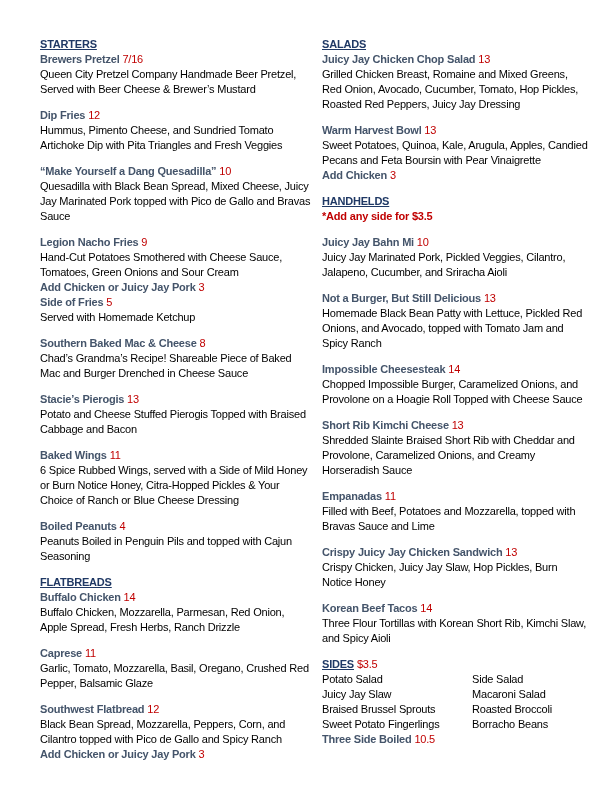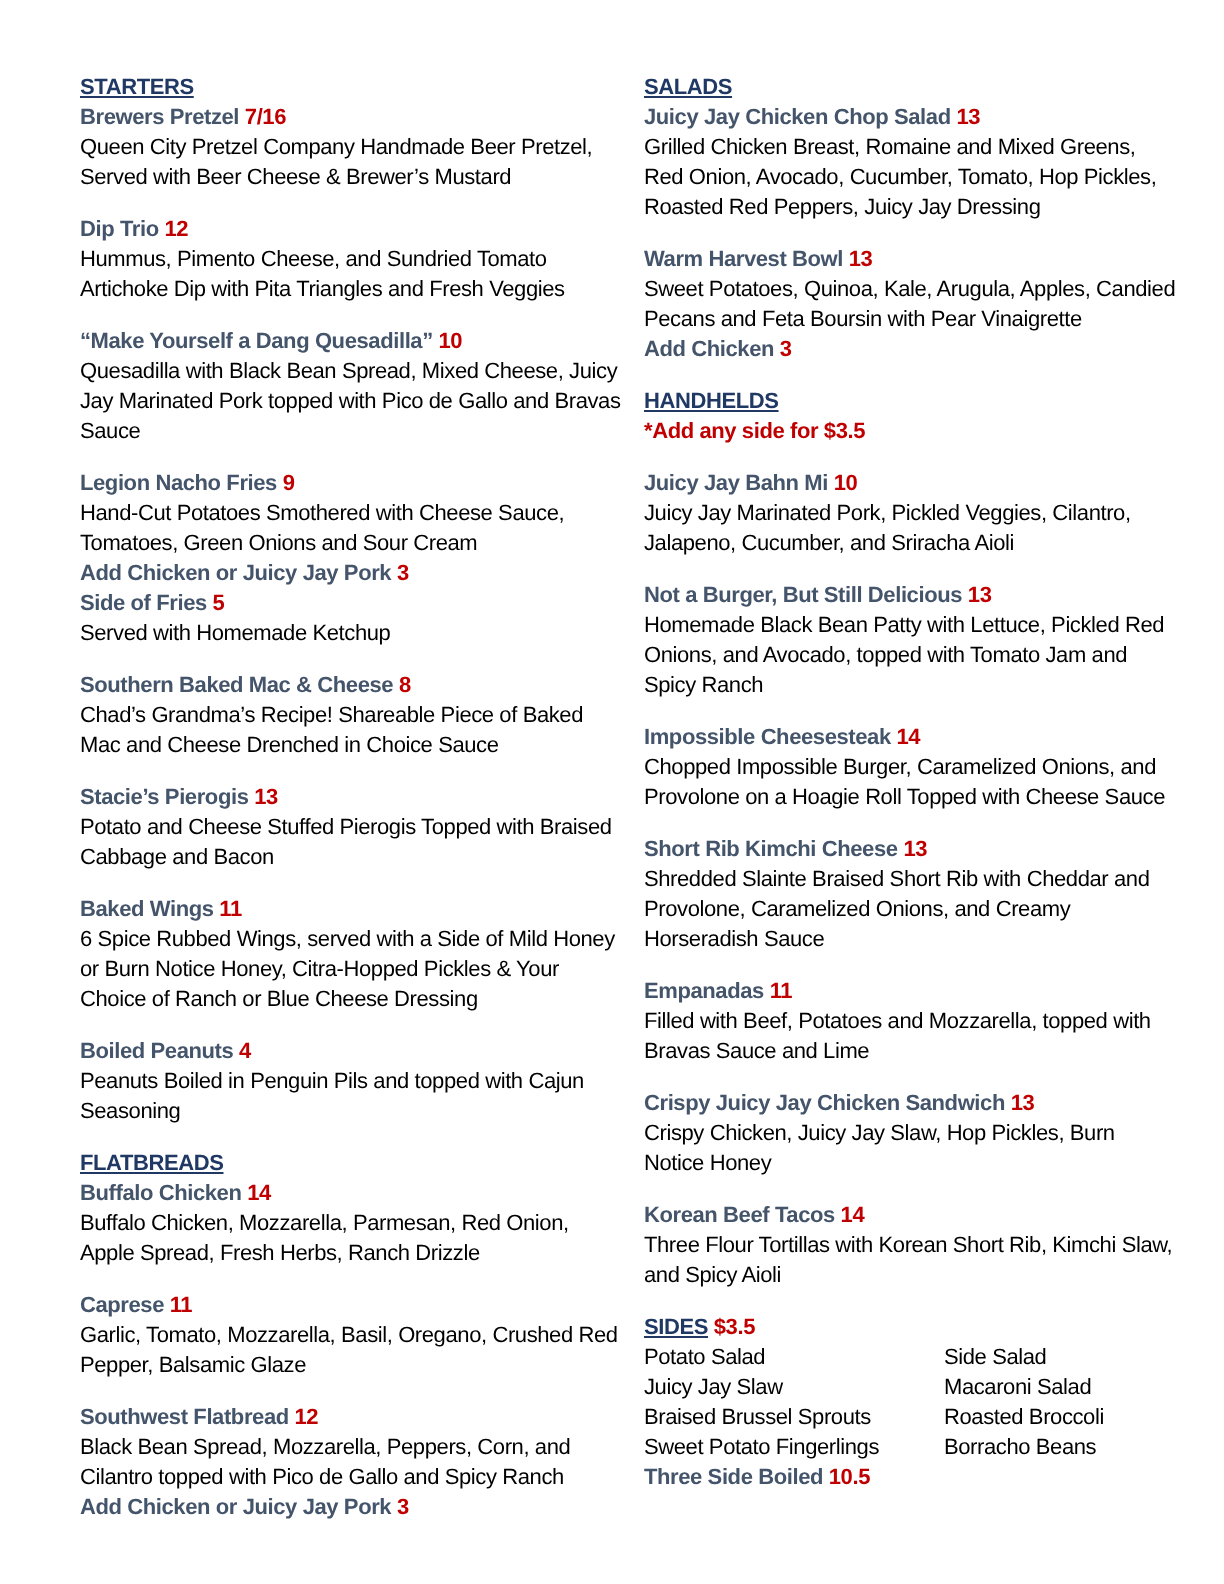--- a/index.html
+++ b/index.html
@@ -16,21 +16,21 @@
   .section { margin-top: 11px; }
   .section:first-child { margin-top: 0; }
   .section-title { margin: 0; }
   .section-title-text {
     color: var(--navy, #1F3864); font-weight: bold; text-decoration: underline;
   }
   .item { margin-top: 11px; }
   .section-title + .item { margin-top: 0; }
   .item.no-gap { margin-top: 0; }
   .item-name, .addon-label { color: var(--slate, #44546A); font-weight: bold; text-align: center; }
-  .price { color: var(--red, #C00000); font-weight: bold; }
+  .price { color: var(--red, #C00000); font-weight: normal; }
   .note { color: var(--red, #C00000); font-weight: bold; }
   .item-desc { color: #000000; }
   .sides-grid { display: flex; justify-content: space-between; }
   .sides-col { flex: none; }
   .sides-col-0 { width: 150px; }
   .sides-col-1 { width: 116px; }
   .footer-item { margin-top: 0; }
 </style>
 </head>
 <body>
@@ -38,39 +38,39 @@
 <div class="page">
   <div class="columns">
     <div class="col col-0">
         <div class="section">
           <div class="section-title"><span class="section-title-text">STARTERS</span></div>
           <div class="item">
             <div class="item-head"><span class="item-name">Brewers Pretzel</span> <span class="price">7/16</span></div>
             <div class="item-desc">Queen City Pretzel Company Handmade Beer Pretzel, Served with Beer Cheese &amp; Brewer’s Mustard</div>
           </div>
           <div class="item">
-            <div class="item-head"><span class="item-name">Dip Trio</span> <span class="price">12</span></div>
+            <div class="item-head"><span class="item-name">Dip Fries</span> <span class="price">12</span></div>
             <div class="item-desc">Hummus, Pimento Cheese, and Sundried Tomato Artichoke Dip with Pita Triangles and Fresh Veggies</div>
           </div>
           <div class="item">
             <div class="item-head"><span class="item-name">“Make Yourself a Dang Quesadilla”</span> <span class="price">10</span></div>
             <div class="item-desc">Quesadilla with Black Bean Spread, Mixed Cheese, Juicy Jay Marinated Pork topped with Pico de Gallo and Bravas Sauce</div>
           </div>
           <div class="item">
             <div class="item-head"><span class="item-name">Legion Nacho Fries</span> <span class="price">9</span></div>
             <div class="item-desc">Hand-Cut Potatoes Smothered with Cheese Sauce, Tomatoes, Green Onions and Sour Cream</div>
             <div class="item-addon"><span class="addon-label">Add Chicken or Juicy Jay Pork</span> <span class="price">3</span></div>
           </div>
           <div class="item no-gap">
             <div class="item-head"><span class="item-name">Side of Fries</span> <span class="price">5</span></div>
             <div class="item-desc">Served with Homemade Ketchup</div>
           </div>
           <div class="item">
             <div class="item-head"><span class="item-name">Southern Baked Mac &amp; Cheese</span> <span class="price">8</span></div>
-            <div class="item-desc">Chad’s Grandma’s Recipe! Shareable Piece of Baked Mac and Cheese Drenched in Choice Sauce</div>
+            <div class="item-desc">Chad’s Grandma’s Recipe! Shareable Piece of Baked Mac and Burger Drenched in Cheese Sauce</div>
           </div>
           <div class="item">
             <div class="item-head"><span class="item-name">Stacie’s Pierogis</span> <span class="price">13</span></div>
             <div class="item-desc">Potato and Cheese Stuffed Pierogis Topped with Braised Cabbage and Bacon</div>
           </div>
           <div class="item">
             <div class="item-head"><span class="item-name">Baked Wings</span> <span class="price">11</span></div>
             <div class="item-desc">6 Spice Rubbed Wings, served with a Side of Mild Honey or Burn Notice Honey, Citra-Hopped Pickles &amp; Your Choice of Ranch or Blue Cheese Dressing</div>
           </div>
           <div class="item">

